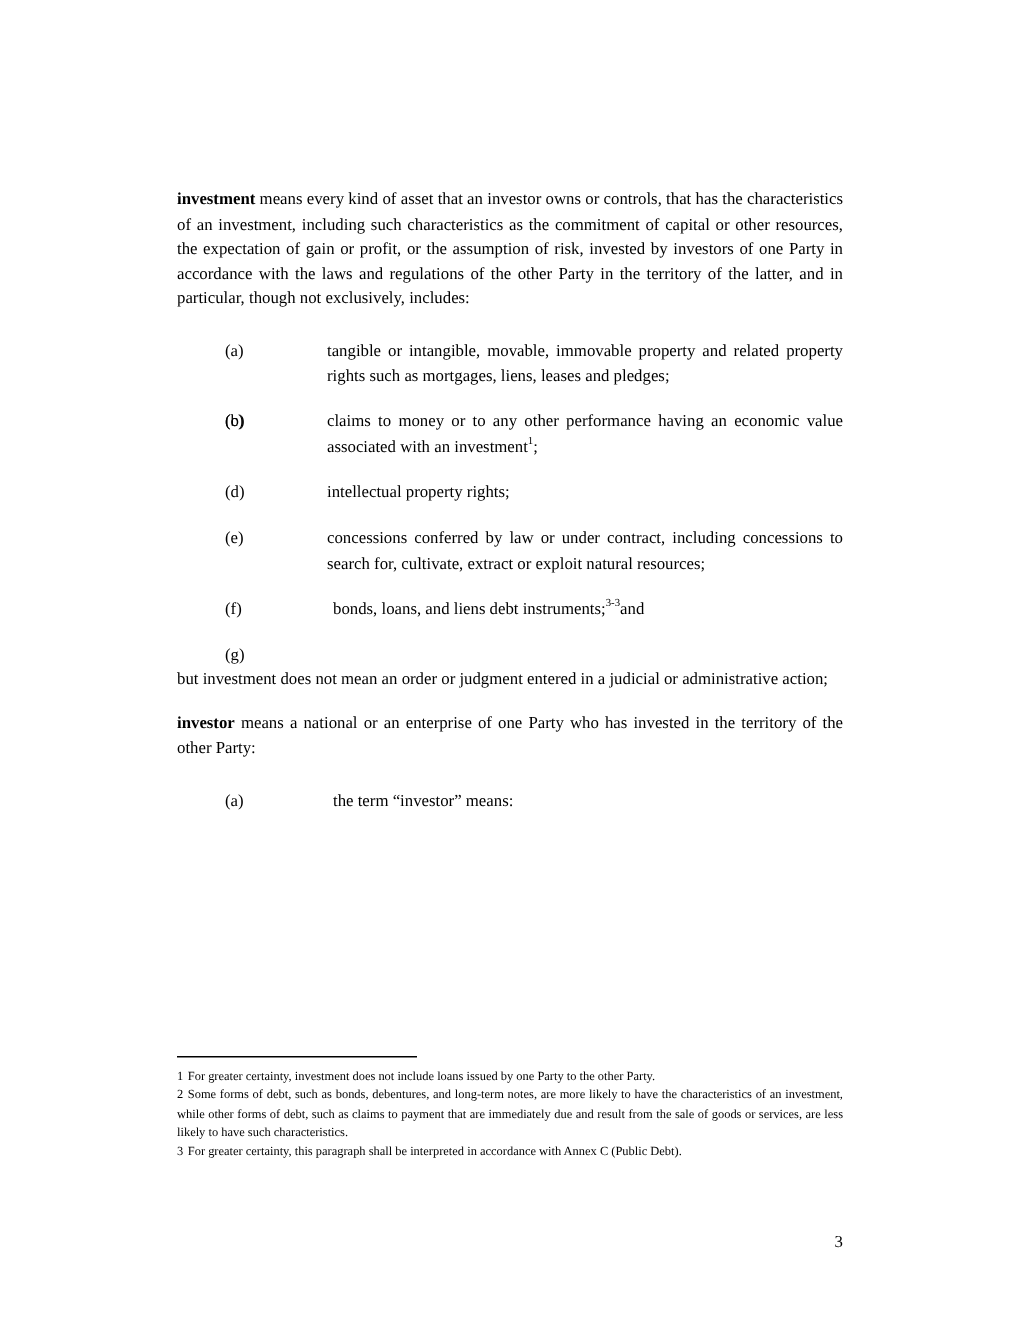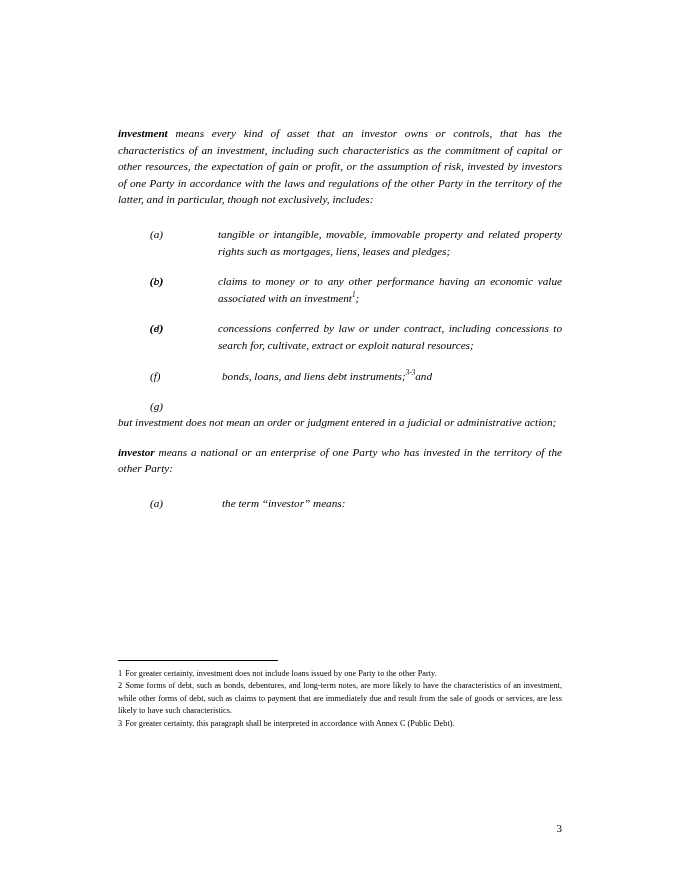--- a/index.html
+++ b/index.html
@@ -15,21 +15,20 @@
     font-family: "Liberation Serif", "DejaVu Serif", serif;
     color: #000000;
     overflow: hidden;
     box-sizing: border-box;
   }
   .content {
     position: absolute;
     left: 118px;
     top: 125px;
     width: 444px;
-    font-style: italic;
   }
   .para {
     font-size: 11.2px;
     line-height: 16.6px;
     text-align: justify;
     text-justify: inter-word;
     margin: 0;
   }
   .para + .para {
     margin-top: 13px;
@@ -75,21 +74,21 @@
     font-size: 7.2px;
     vertical-align: super;
     line-height: 0;
   }
   .after-list {
     margin-top: 30px;
   }
   .footnotes {
     position: absolute;
     left: 118px;
-    top: 660px;
+    top: 704px;
     width: 444px;
   }
   .footnote-rule {
     width: 160px;
     height: 0;
     border: 0;
     border-top: 1px solid #000000;
     margin: 0 0 7px 0;
   }
   .footnote {
@@ -128,20 +127,21 @@
       </li>
       <li class="list-item">
         <span class="list-marker">(b)</span>
       </li>
       <li class="list-item">
         <span class="list-marker">(c)</span>
         <span class="item-text"><span>claims to money or to any other performance having an economic value associated with an investment</span><sup>1</sup><span>;</span></span>
       </li>
       <li class="list-item">
         <span class="list-marker">(d)</span>
+        <span class="item-text">intellectual property rights;</span>
       </li>
       <li class="list-item">
         <span class="list-marker">(e)</span>
         <span class="item-text">concessions conferred by law or under contract, including concessions to search for, cultivate, extract or exploit natural resources;</span>
       </li>
       <li class="list-item pad-text">
         <span class="list-marker">(f)</span>
         <span class="item-text"><span>bonds, loans, and liens debt instruments;</span><sup>3-3</sup><span>and</span></span>
       </li>
       <li class="list-item pad-text">

